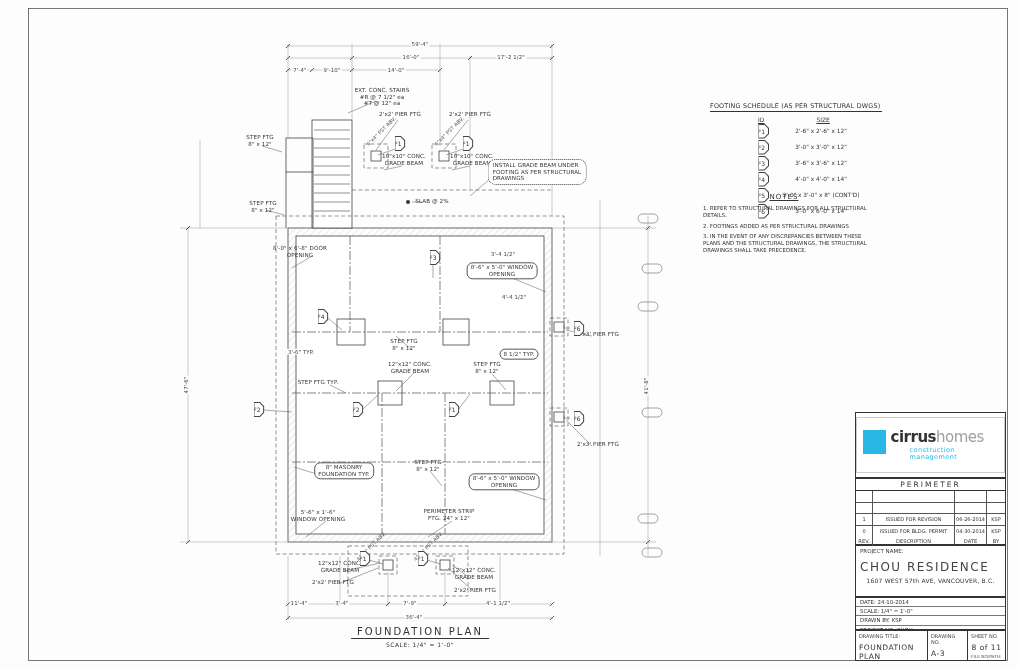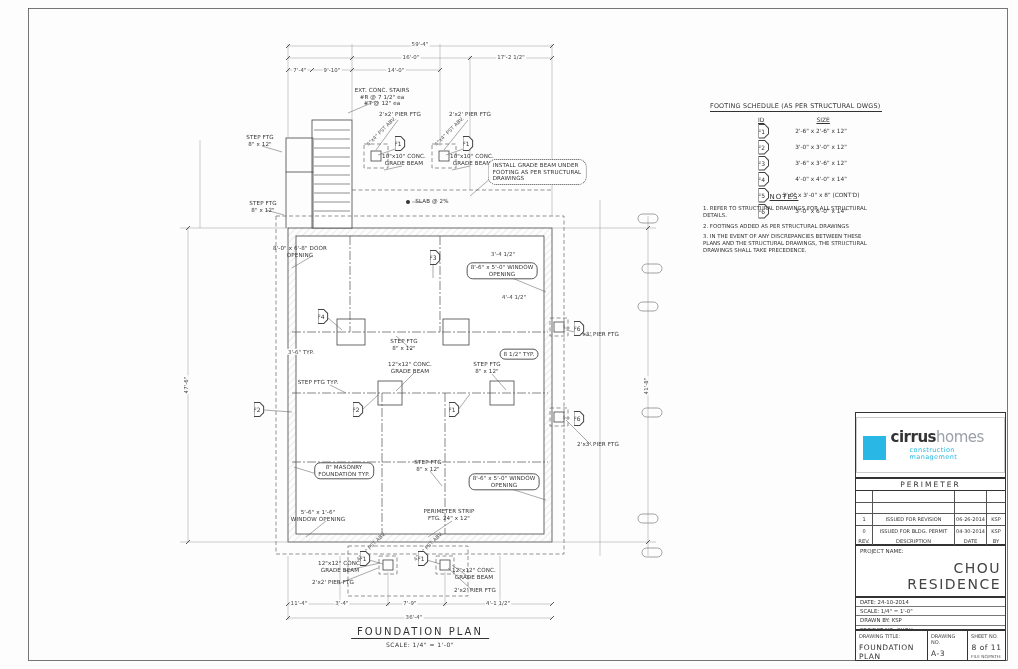--- a/index.html
+++ b/index.html
@@ -28,35 +28,35 @@
   .fs-row .oct{margin-left:44px;}
   .fs-size{font-size:5.8px;width:104px;text-align:center;}
   
   .notes{position:absolute;left:703px;top:193px;width:168px;}
   .notes-title{font-size:7px;letter-spacing:1px;text-decoration:underline;text-align:center;width:70px;margin-left:46px;}
   .note-item{font-size:5.4px;line-height:1.25;margin-top:4px;color:#333;}
   
   .tblock{position:absolute;left:855px;top:412px;width:151px;height:249px;background:#fff;}
   .tb-box{position:absolute;left:0;width:151px;border:1px solid #333;box-sizing:border-box;background:#fff;}
   .logo-box{top:0;height:66px;display:flex;align-items:center;justify-content:center;}
-  .logo-wrap{display:flex;align-items:flex-end;gap:5px;border:1px solid #ccc;padding:12px 6px;}
+  .logo-wrap{display:flex;align-items:flex-start;gap:5px;border:1px solid #ccc;padding:12px 6px;}
   .logo-sq{width:24px;height:24px;}
   .logo-text{line-height:1;}
   .logo-brand{font-size:15px;font-weight:bold;letter-spacing:-.5px;}
   .logo-brand .b2{color:#9aa0a6;font-weight:normal;}
   .logo-tag{font-size:6.5px;margin-top:2px;letter-spacing:.4px;}
   .rev-box{top:66px;height:67px;}
   .rev-title{font-size:7.5px;letter-spacing:2px;text-align:center;border-bottom:.8px solid #333;height:11px;line-height:11px;}
   .rev-row{display:flex;height:10.5px;border-bottom:.6px solid #555;font-size:5px;align-items:center;text-align:center;}
   .rev-row:last-child{border-bottom:none;}
   .rc{border-right:.6px solid #555;height:100%;display:flex;align-items:center;justify-content:center;box-sizing:border-box;}
   .rc.c1{width:17px;} .rc.c2{width:82px;} .rc.c3{width:32px;} .rc.c4{width:18px;border-right:none;flex:1;}
   .proj-box{top:133px;height:52px;padding:2px 4px;box-sizing:border-box;}
   .proj-label{font-size:5.5px;}
-  .proj-name{font-size:14px;letter-spacing:1.5px;text-align:right;margin-top:6px;color:#444;}
+  .proj-name{font-size:12px;letter-spacing:1.5px;text-align:left;margin-top:6px;color:#444;}
   .proj-addr{font-size:6px;text-align:center;margin-top:3px;letter-spacing:.2px;}
   .info-box{top:185px;height:33px;}
   .info-row{font-size:5.4px;height:8.2px;line-height:8.2px;padding-left:4px;border-bottom:.5px solid #777;}
   .info-row:last-child{border-bottom:none;}
   .draw-box{top:218px;height:31px;display:flex;}
   .dc{border-right:.8px solid #333;box-sizing:border-box;padding:2px 3px;position:relative;}
   .dc1{width:72px;} .dc2{width:40px;} .dc3{flex:1;border-right:none;}
   .dc-label{font-size:5px;color:#444;}
   .dc-val{font-size:7.5px;letter-spacing:.5px;margin-top:4px;}
   .dc-file{position:absolute;bottom:1px;left:3px;font-size:4.3px;color:#555;}

